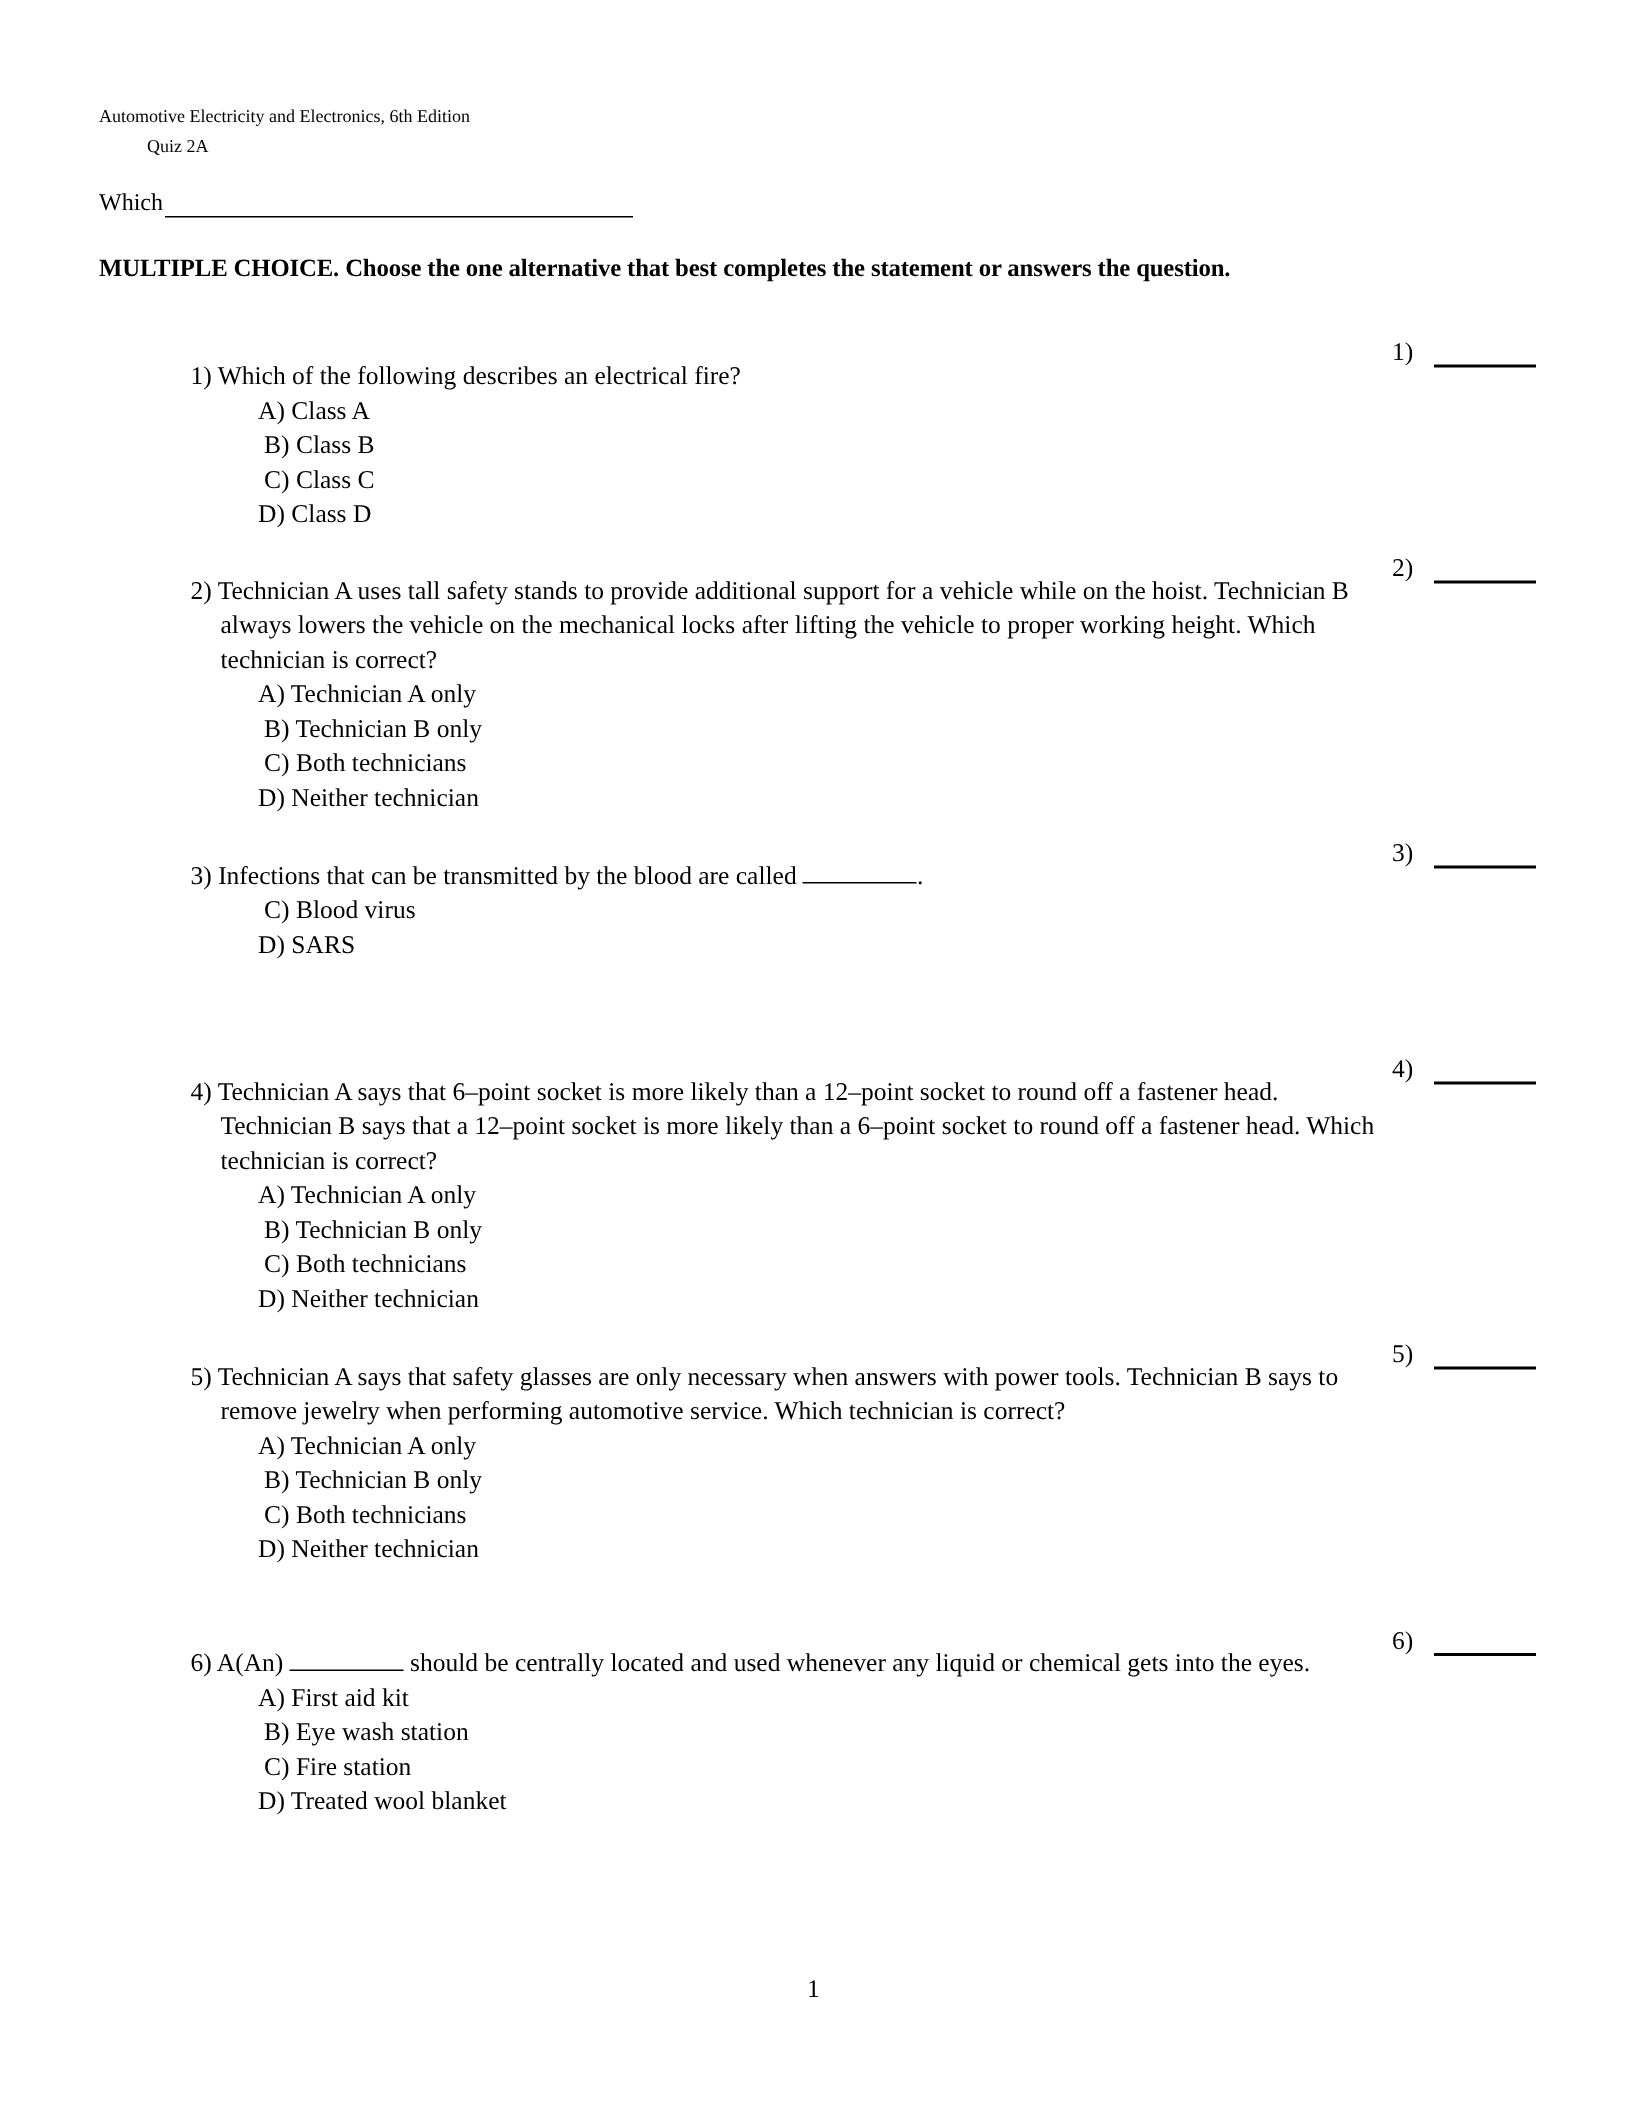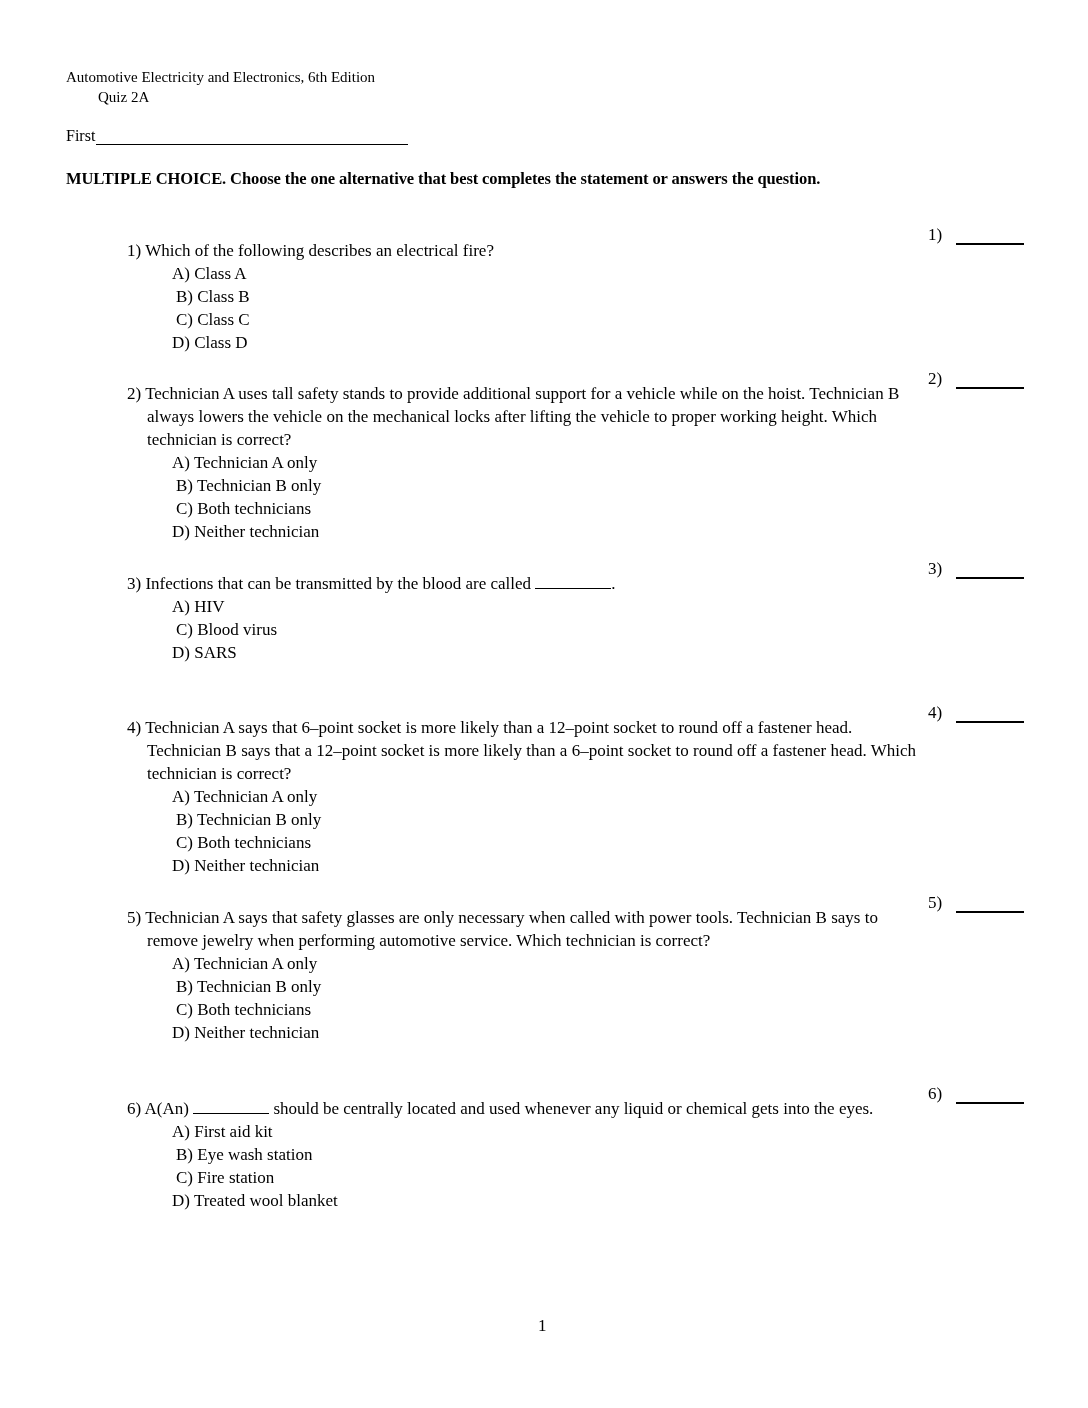--- a/index.html
+++ b/index.html
@@ -1,21 +1,21 @@
 <!DOCTYPE html>
 <html><head>
   <meta charset="utf-8">
   <style>
     html, body { margin: 0; padding: 0; background: #ffffff; }
     body {
       width: 1088px; height: 1408px; position: relative; overflow: hidden;
       font-family: "Liberation Serif", "DejaVu Serif", serif;
       color: #000;
     }
-    .hdr { position: absolute; left: 66px; font-size: 15px; line-height: 20px; }
+    .hdr { position: absolute; left: 66px; font-size: 12px; line-height: 20px; }
     #title { top: 67px; }
     #subtitle { top: 87px; margin-left: 32px; }
     #name-row { position: absolute; left: 66px; top: 126px; font-size: 16px; display: flex; align-items: flex-end; }
     #name-line { display: inline-block; width: 312px; border-bottom: 1px solid #000; height: 18px; margin-left: 1px; }
     #instructions { position: absolute; left: 66px; top: 169px; font-size: 16.5px; font-weight: bold; letter-spacing: -0.1px; white-space: nowrap; }
     .question { position: absolute; left: 127px; width: 790px; font-size: 17px; line-height: 23px; margin-top: 15px; }
     .q-stem { padding-left: 20px; text-indent: -20px; }
     .choices { margin-left: 45px; }
     .choice { height: 23px; white-space: nowrap; }
     .choice.b, .choice.c { padding-left: 4px; }
@@ -23,21 +23,21 @@
     .answer .blank { display: inline-block; width: 68px; border-bottom: 2px solid #000; margin-left: 14px; height: 14px; }
     .inline-blank { display: inline-block; width: 76px; border-bottom: 1px solid #000; height: 1px; vertical-align: baseline; }
     #page-number { position: absolute; left: 538px; top: 1316px; font-size: 17px; }
   </style>
 </head>
 <body>
 
 <div id="title" class="hdr">Automotive Electricity and Electronics, 6th Edition</div>
 <div id="subtitle" class="hdr">Quiz 2A</div>
 <div id="name-row">
-  <span>First</span>
+  <span>Which</span>
   <span id="name-line"></span>
 </div>
 
 <div id="instructions">MULTIPLE CHOICE.  Choose the one alternative that best completes the statement or answers the question.</div>
 
 <div class="question" style="top:224px;">
   <div class="q-stem">
     <span>1)</span>
     <span>Which of the following describes an electrical fire?</span>
   </div>
@@ -69,21 +69,20 @@
   <span>2)</span>
   <span class="blank"></span>
 </div>
 
 <div class="question" style="top:557px;">
   <div class="q-stem">
     <span>3)</span>
     <span>Infections that can be transmitted by the blood are called </span><span class="inline-blank"></span><span>.</span>
   </div>
   <div class="choices">
-    <div class="choice a">A) HIV</div>
     <div class="choice c">C) Blood virus</div>
     <div class="choice d">D) SARS</div>
   </div>
 </div>
 <div class="answer" style="top:559px;">
   <span>3)</span>
   <span class="blank"></span>
 </div>
 
 <div class="question" style="top:701px;">
@@ -99,21 +98,21 @@
   </div>
 </div>
 <div class="answer" style="top:703px;">
   <span>4)</span>
   <span class="blank"></span>
 </div>
 
 <div class="question" style="top:891px;">
   <div class="q-stem">
     <span>5)</span>
-    <span>Technician A says that safety glasses are only necessary when called with power tools. Technician B says to remove jewelry when performing automotive service. Which technician is correct?</span>
+    <span>Technician A says that safety glasses are only necessary when answers with power tools. Technician B says to remove jewelry when performing automotive service. Which technician is correct?</span>
   </div>
   <div class="choices">
     <div class="choice a">A) Technician A only</div>
     <div class="choice b">B) Technician B only</div>
     <div class="choice c">C) Both technicians</div>
     <div class="choice d">D) Neither technician</div>
   </div>
 </div>
 <div class="answer" style="top:893px;">
   <span>5)</span>

